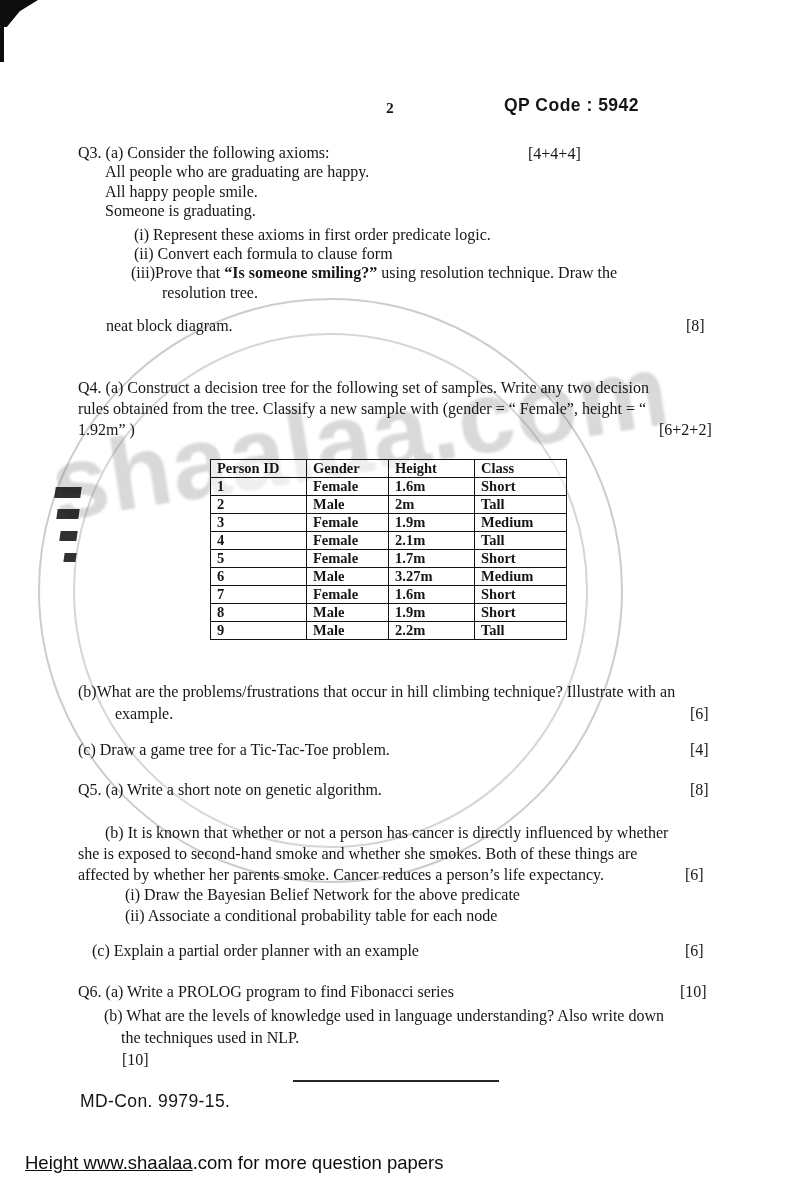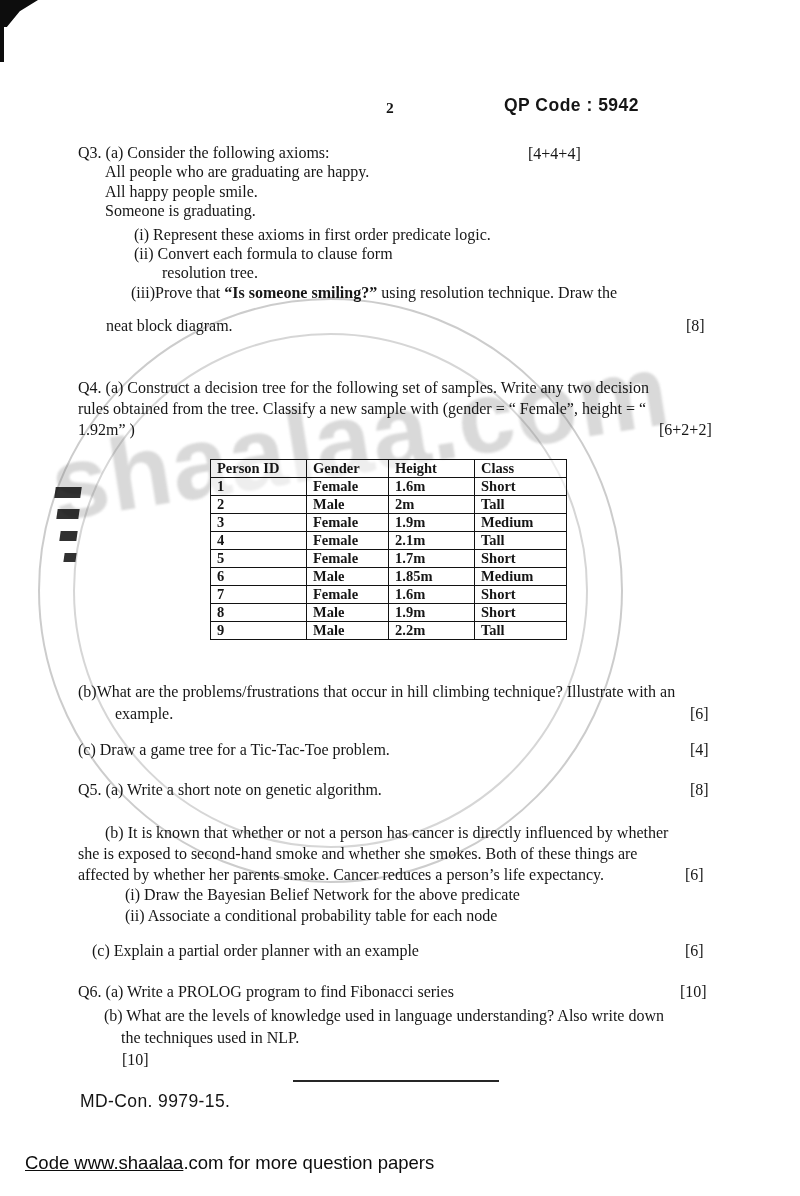--- a/index.html
+++ b/index.html
@@ -79,24 +79,24 @@
   <div class="block" style="left:78px; top:143px; width:650px; line-height:19.4px;">
     <div class="line">
       <span>Q3. (a) Consider the following axioms:</span>
       <span class="marks" style="left:450px; top:1px;">[4+4+4]</span>
     </div>
     <div class="line" style="margin-left:27px;">All people who are graduating are happy.</div>
     <div class="line" style="margin-left:27px;">All happy people smile.</div>
     <div class="line" style="margin-left:27px;">Someone is graduating.</div>
     <div class="line" style="margin-left:56px; margin-top:4px;">(i)  Represent these axioms in first order predicate logic.</div>
     <div class="line" style="margin-left:56px;">(ii) Convert each formula to clause form</div>
-    <div class="line" style="margin-left:84px;">resolution tree.</div>
     <div class="line" style="margin-left:53px;">
       <span>(iii)Prove that </span><span class="b">“Is someone smiling?”</span><span> using resolution technique. Draw the</span>
     </div>
+    <div class="line" style="margin-left:84px;">resolution tree.</div>
   </div>
 
   <div class="block" style="left:106px; top:316px; width:612px; line-height:20.5px;">
     <div class="line">
       <span>neat block diagram.</span>
       <span class="marks" style="left:580px; top:0;">[8]</span>
     </div>
   </div>
 
   <div class="block" style="left:78px; top:377px; width:648px; line-height:21px;">
@@ -145,21 +145,21 @@
         </tr>
         <tr>
           <td>5</td>
           <td>Female</td>
           <td>1.7m</td>
           <td>Short</td>
         </tr>
         <tr>
           <td>6</td>
           <td>Male</td>
-          <td>1.85m</td>
+          <td>3.27m</td>
           <td>Medium</td>
         </tr>
         <tr>
           <td>7</td>
           <td>Female</td>
           <td>1.6m</td>
           <td>Short</td>
         </tr>
         <tr>
           <td>8</td>
@@ -224,16 +224,16 @@
     </div>
     <div class="line" style="margin-left:26px; margin-top:2px;">(b) What are the levels of knowledge used in language understanding? Also write down</div>
     <div class="line" style="margin-left:43px;">the techniques used in NLP.</div>
     <div class="line" style="margin-left:44px;">[10]</div>
   </div>
 
   <div class="divider"></div>
   <div class="footer-code">MD-Con. 9979-15.</div>
 
   <div class="bottom-link">
-    <span class="u">Code www.shaalaa</span><span>.com for more question papers</span>
+    <span class="u">Height www.shaalaa</span><span>.com for more question papers</span>
   </div>
 
 </div>
 
 </body></html>

